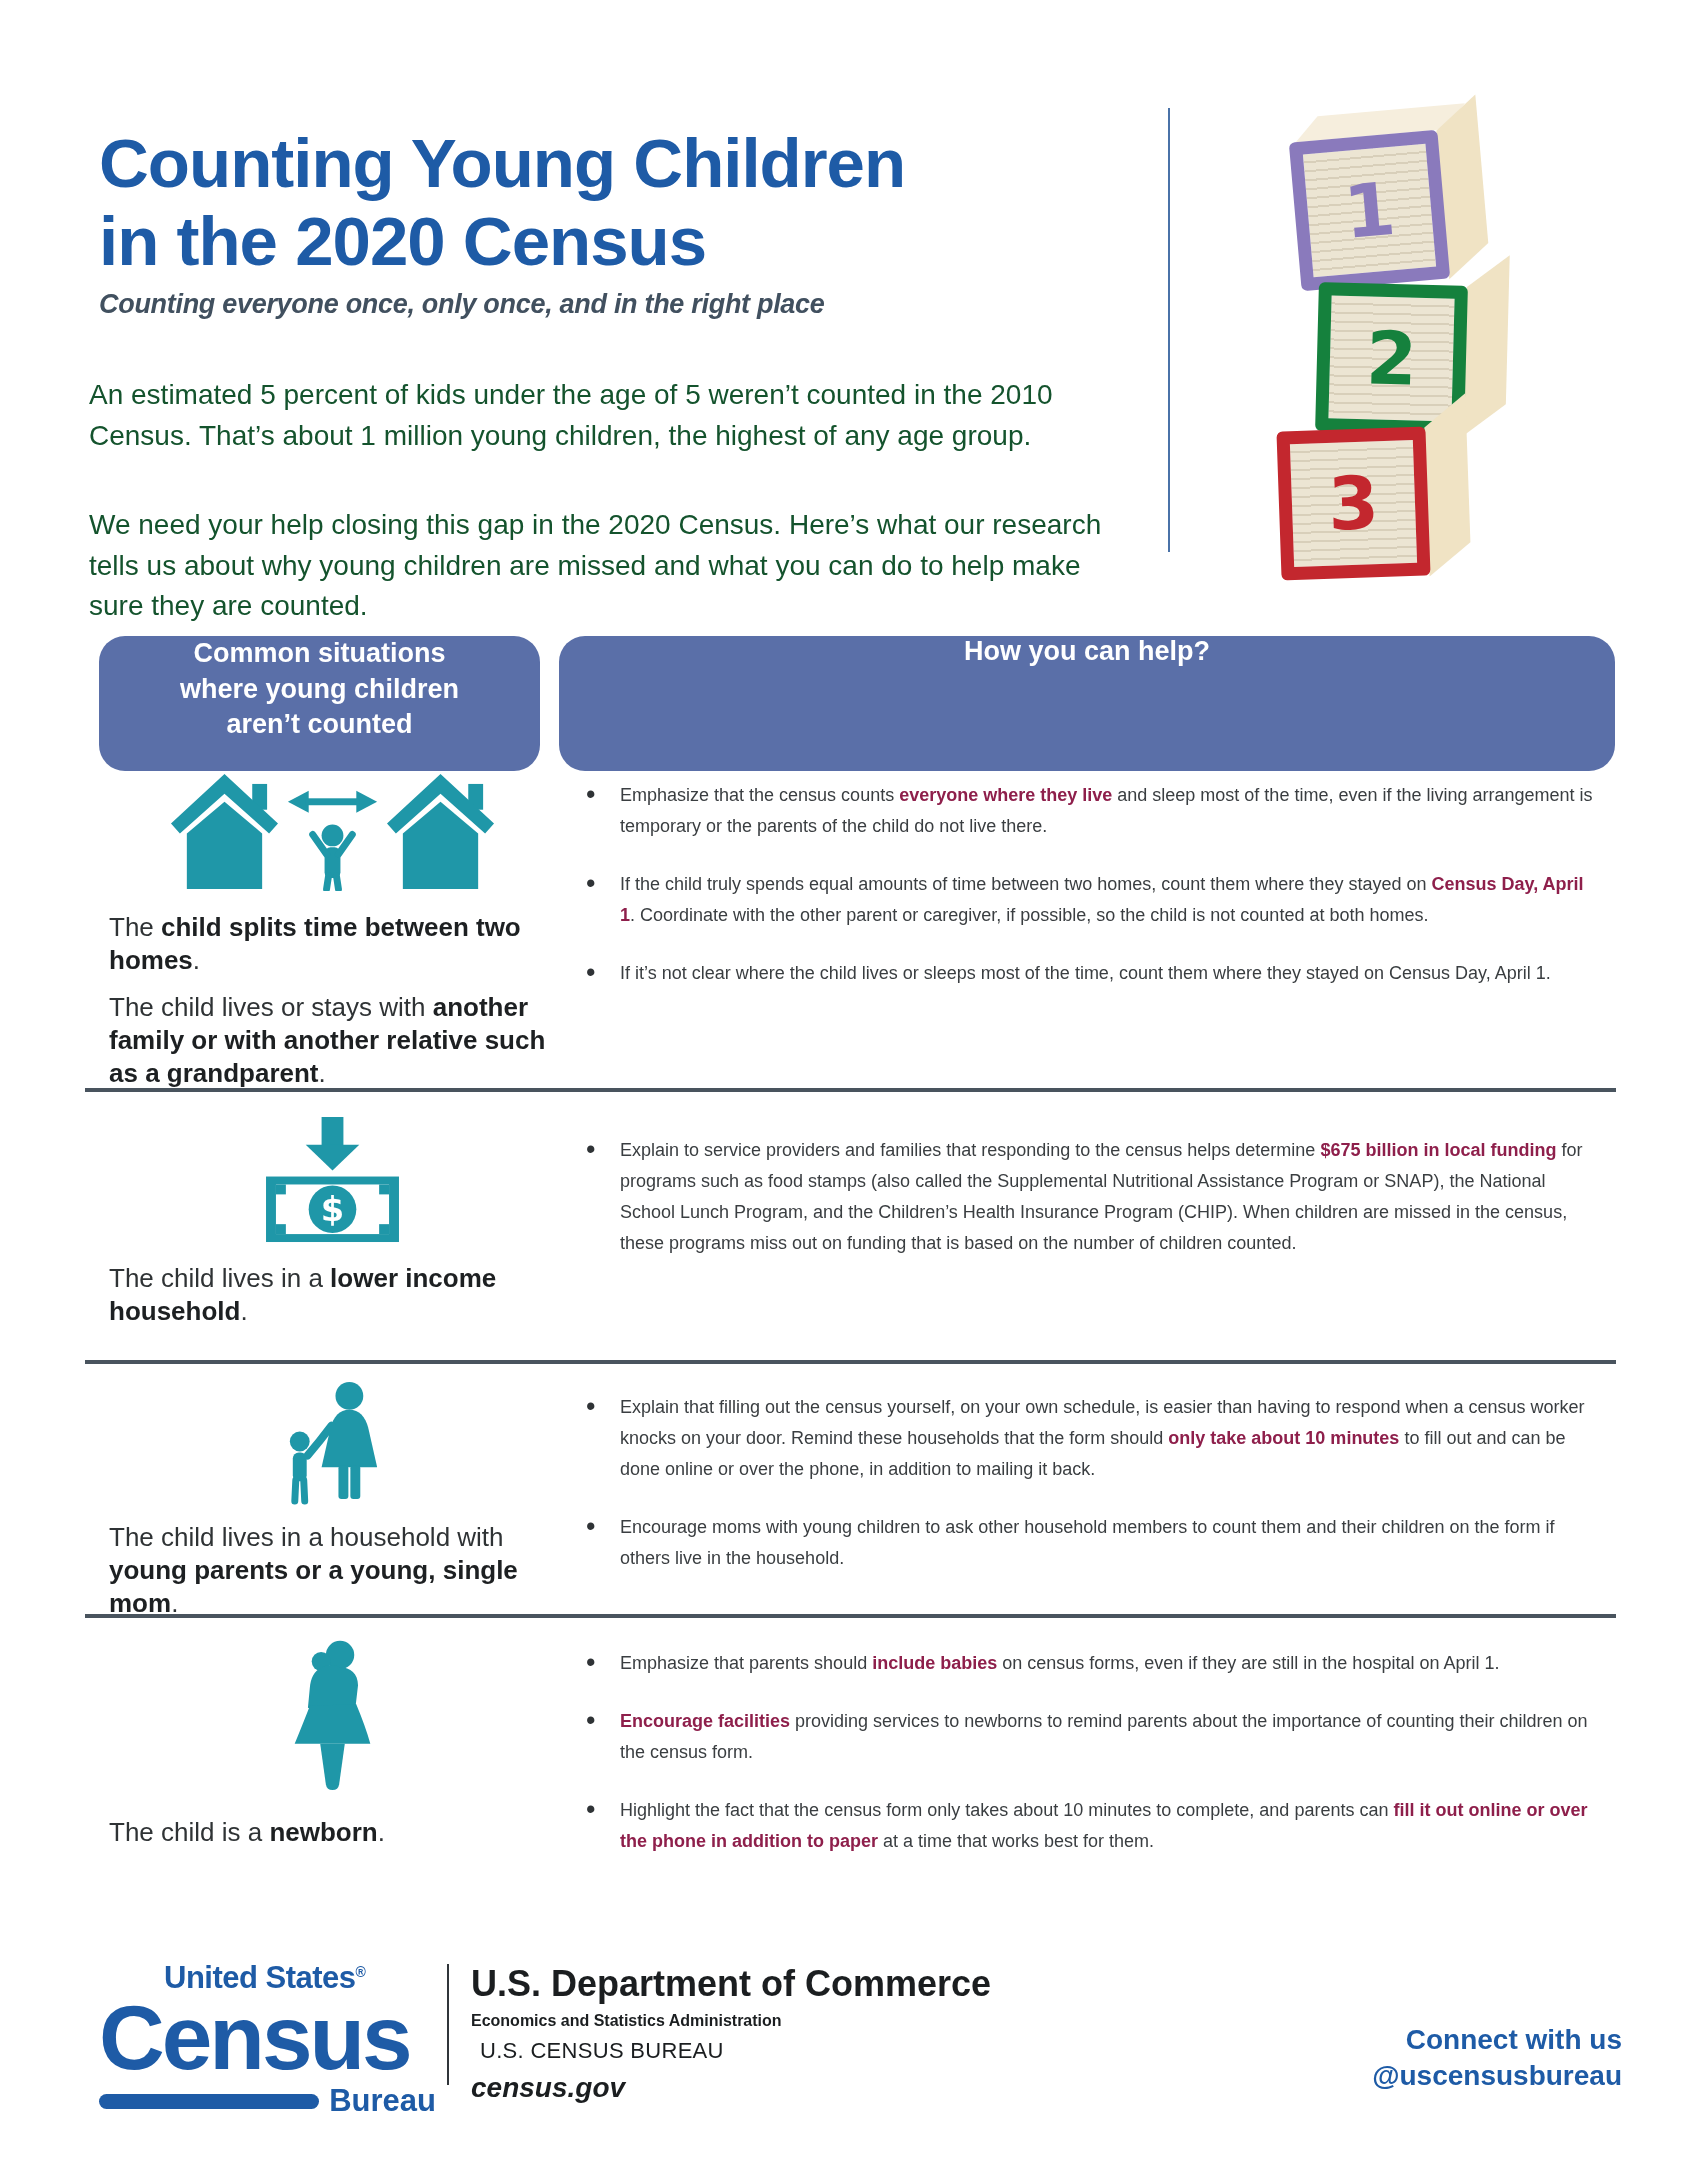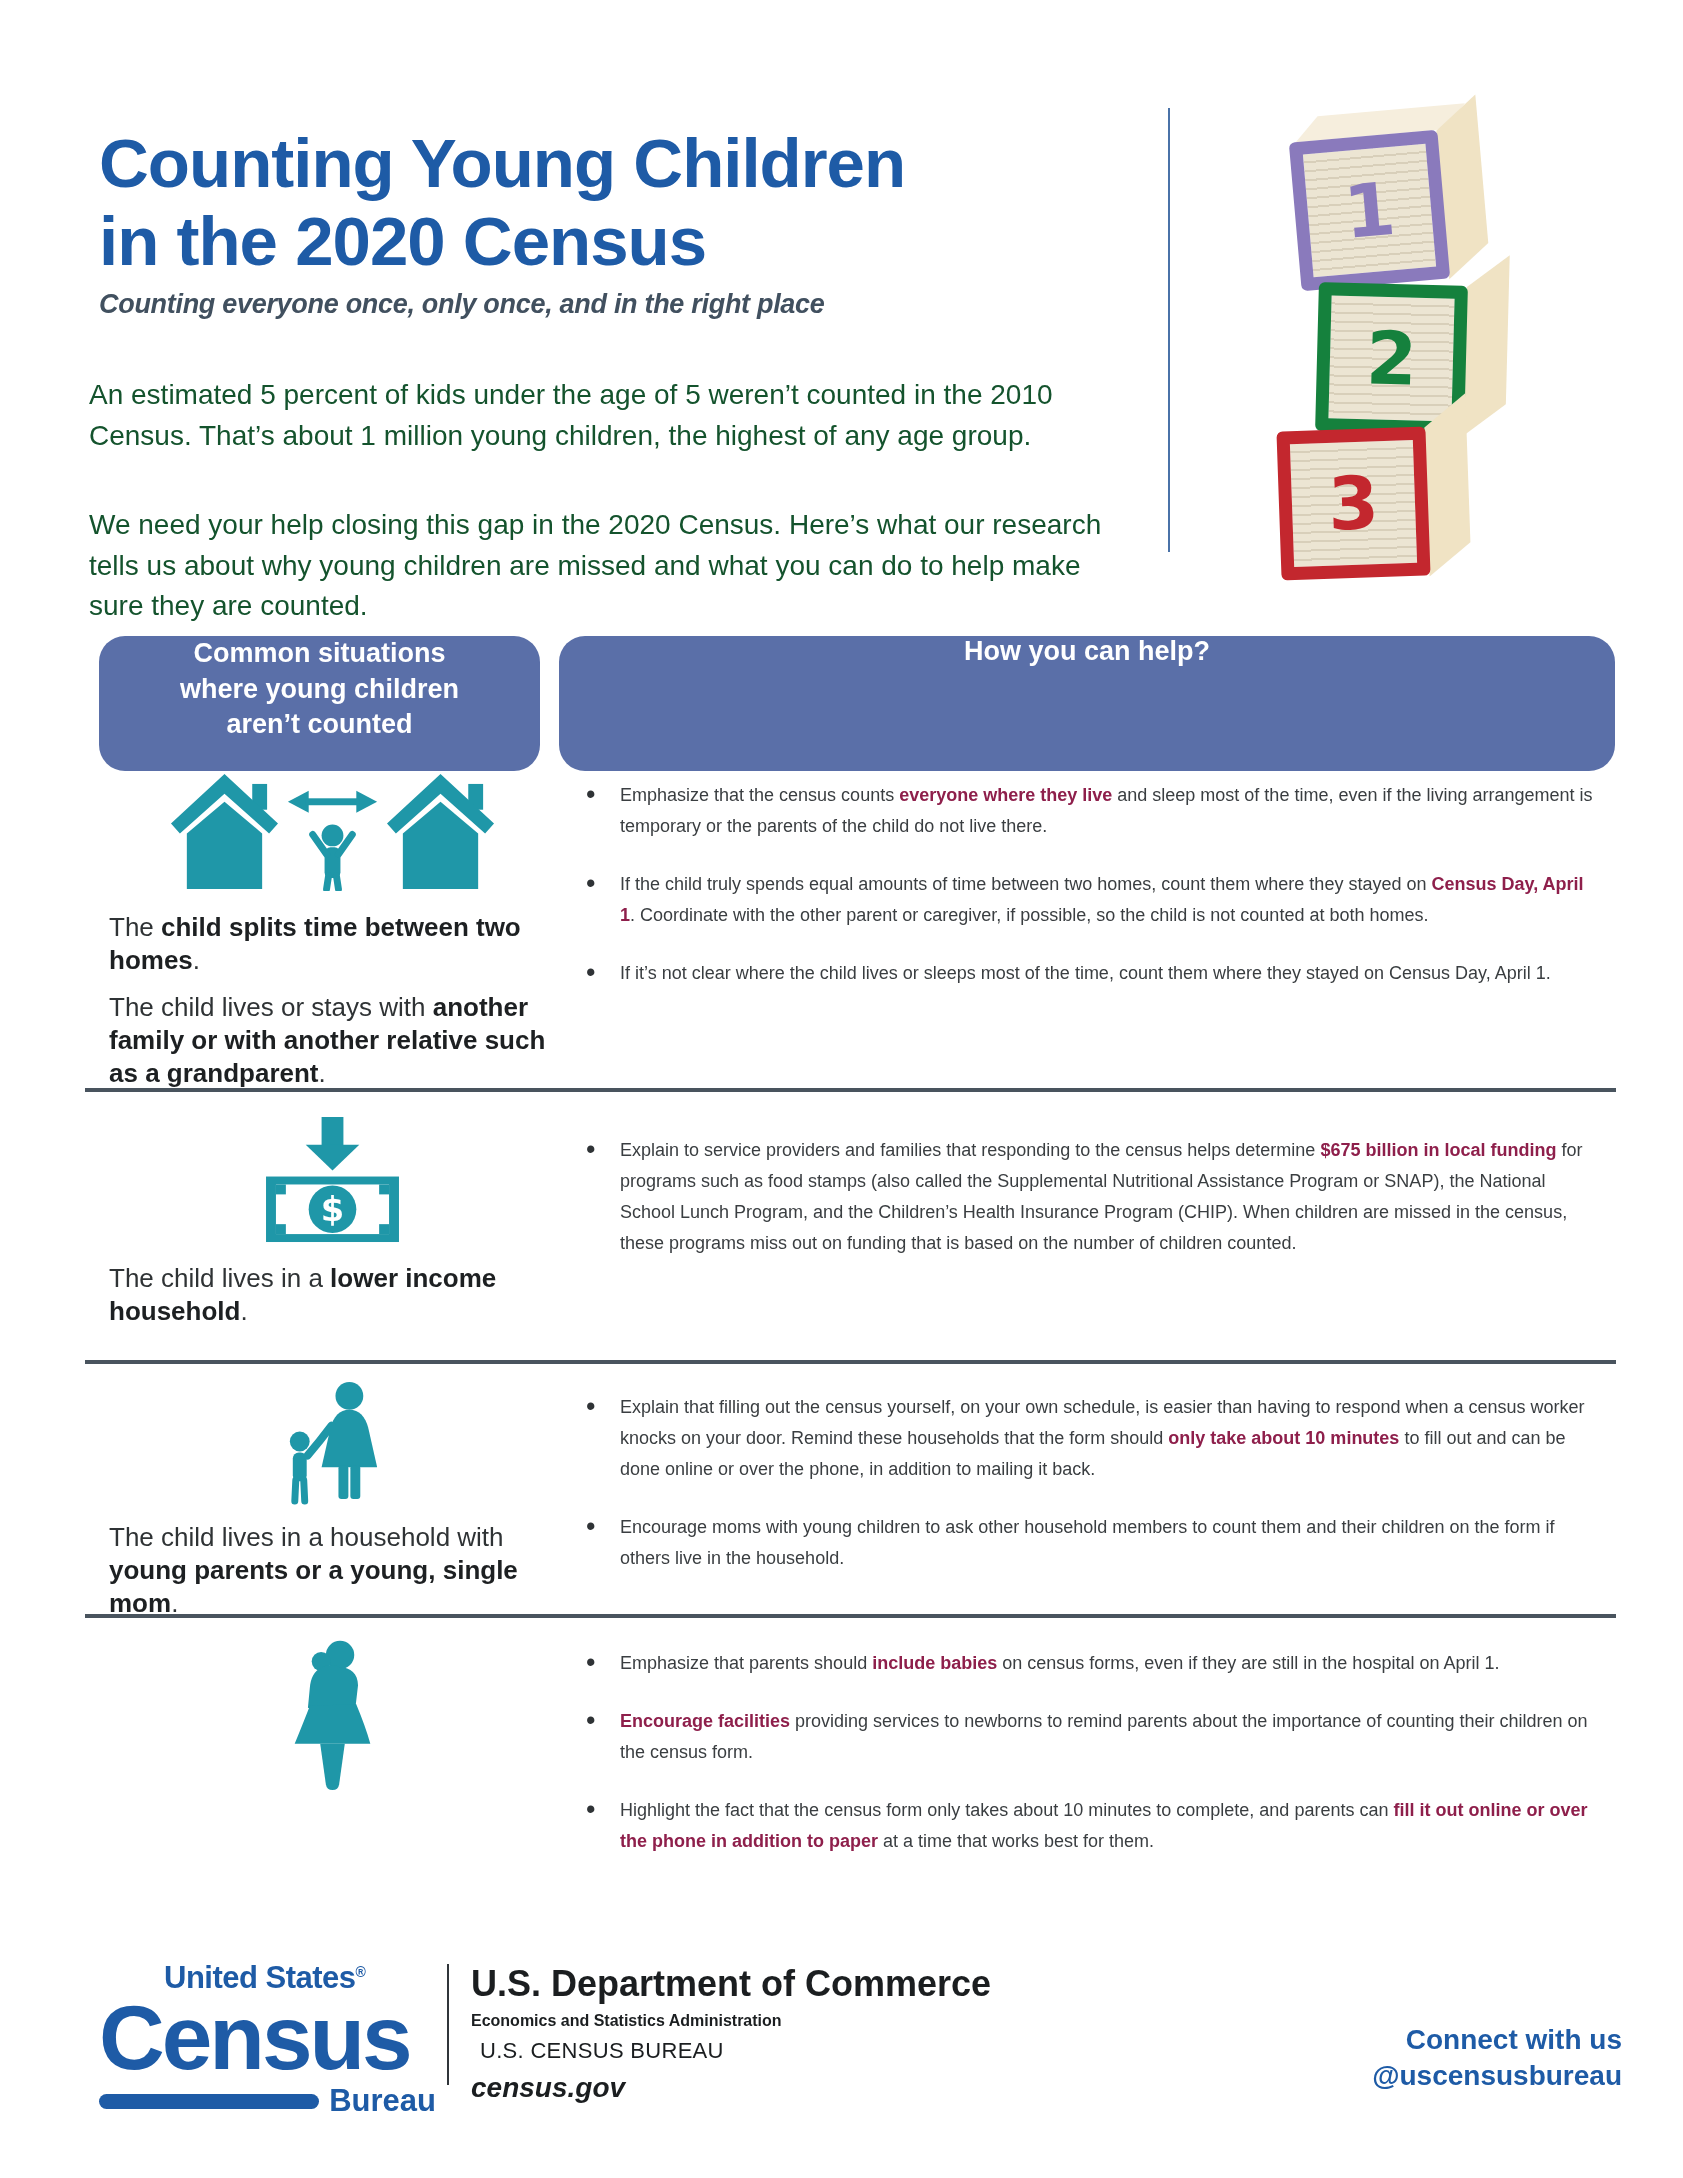--- a/index.html
+++ b/index.html
@@ -222,20 +222,21 @@
     <div class="cell-icon">
       <svg width="109" height="156" viewBox="0 0 110 165">
         <g class="icon-teal">
           <circle cx="63" cy="20" r="15"></circle>
           <circle cx="43" cy="27" r="10"></circle>
           <path d="M44,33 C35,37 32,45 31,55 L29,76 C45,84 68,82 79,78 L82,52 C82,40 74,33 63,33 C56,30 49,30 44,33 Z"></path>
           <path d="M31,74 L80,72 Q90,96 95,114 L15,114 Q24,92 31,74 Z"></path>
           <path d="M42,114 L68,114 L62,157 Q61,163 55,163 Q49,163 48,157 Z"></path>
         </g>
       </svg>
+      <p class="first"><span>The child is a </span><span class="sb">newborn</span><span>.</span></p>
     </div>
     <ul class="cell-help">
       <li><span>Emphasize that parents should </span><span class="sa">include babies</span><span> on census forms, even if they are still in the hospital on April 1.</span></li>
       <li><span class="sa">Encourage facilities</span><span> providing services to newborns to remind parents about the importance of counting their children on the census form.</span></li>
       <li><span>Highlight the fact that the census form only takes about 10 minutes to complete, and parents can </span><span class="sa">fill it out online or over the phone in addition to paper</span><span> at a time that works best for them.</span></li>
     </ul>
   </div>
 
   <div class="logo">
     <div class="logo-top"><span>United States</span><sup>®</sup></div>

